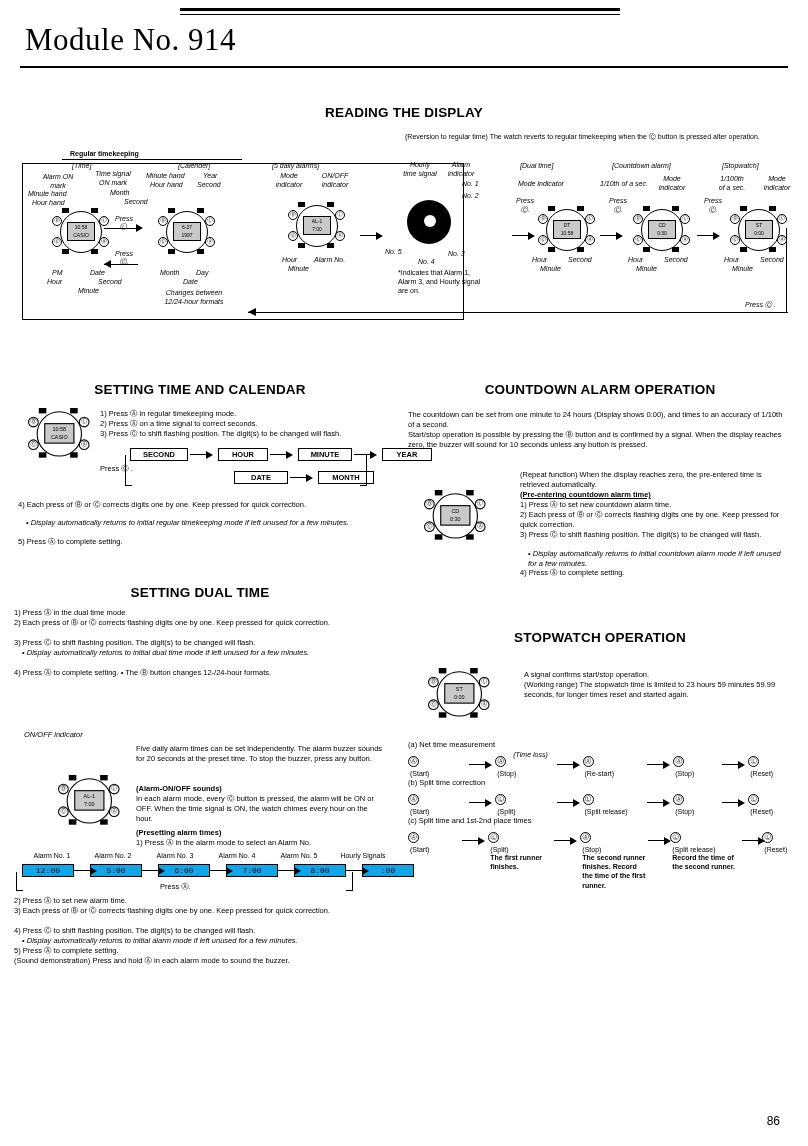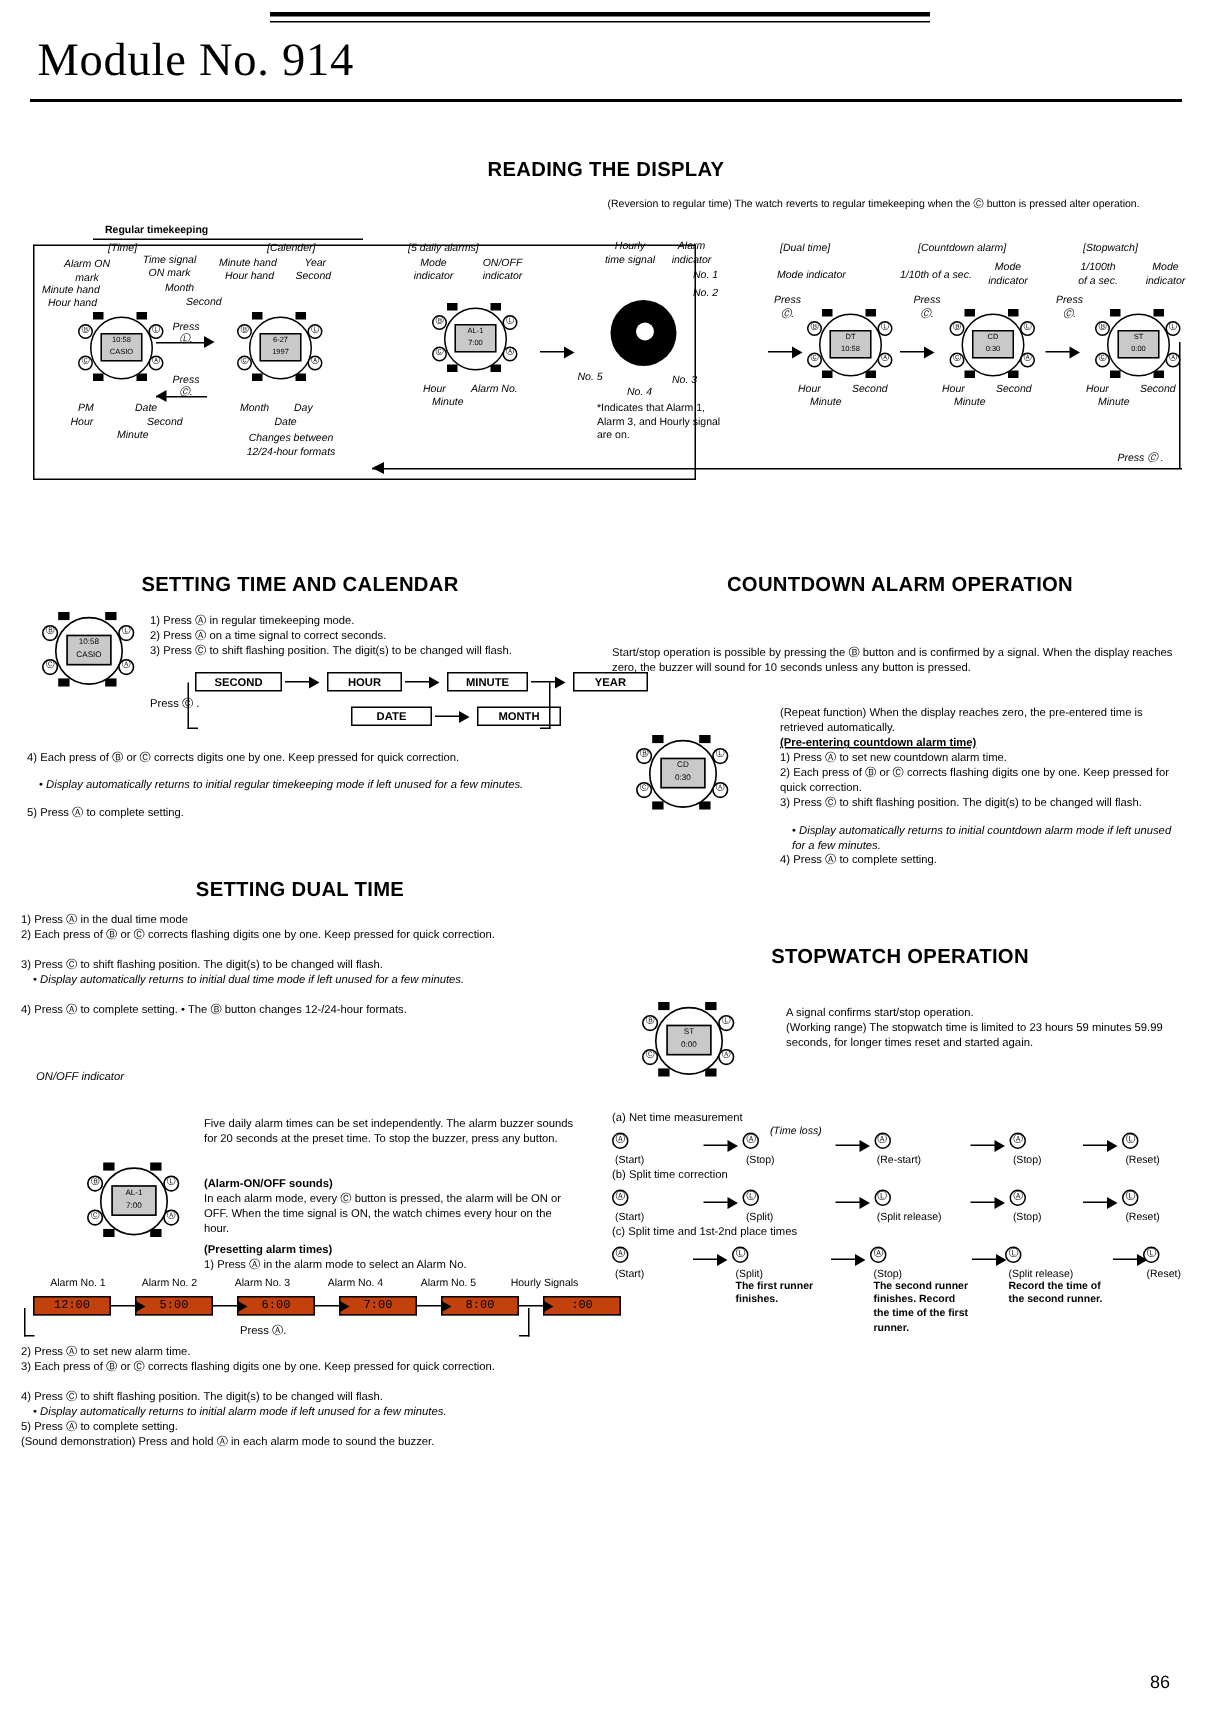--- a/index.html
+++ b/index.html
@@ -62,21 +62,21 @@
   .arrowR{position:relative;display:inline-block;width:26px;height:8px;}
   .arrowR:before{content:"";position:absolute;left:0;top:3px;width:18px;height:1.4px;background:#000;}
   .arrowR:after{content:"";position:absolute;left:16px;top:0px;border:4px solid transparent;border-left:7px solid #000;}
 
   .flowbox{
     border:1.4px solid #000;display:inline-block;padding:1px 0;text-align:center;
     font-size:7.5px;font-weight:bold;background:#fff;
   }
 
   .lcdcell{
-    border:1.3px solid #000;background:#c2410c;display:inline-block;
+    border:1.3px solid #000;background:#0ea5e9;display:inline-block;
     font-size:8px;text-align:center;padding:1px 2px;font-family:"Liberation Mono", monospace;
   }
 
   .circ{display:inline-block;border:1px solid #000;border-radius:50%;width:9px;height:9px;
     line-height:8px;text-align:center;font-size:6.5px;vertical-align:middle;}
 
   .lead{line-height:1.32;}
   .pagenum{position:absolute;right:28px;bottom:18px;font-size:12px;}
 </style>
 </head>
@@ -325,21 +325,21 @@
     <h2 class="sec">SETTING DUAL TIME</h2>
   </div>
   <div class="abs t75 lead" style="left:14px;top:608px;width:378px;">1) Press Ⓐ in the dual time mode</div>
   <div class="abs t75 lead" style="left:14px;top:618px;width:378px;">2) Each press of Ⓑ or Ⓒ corrects flashing digits one by one. Keep pressed for quick correction.</div>
   <div class="abs t75 lead" style="left:14px;top:638px;width:378px;">3) Press Ⓒ to shift flashing position. The digit(s) to be changed will flash.</div>
   <div class="abs t75 lead ital" style="left:22px;top:648px;width:370px;">
     <span style="font-style:normal;">• </span><span>Display automatically returns to initial dual time mode if left unused for a few minutes.</span>
   </div>
   <div class="abs t75 lead" style="left:14px;top:668px;width:378px;">4) Press Ⓐ to complete setting.  • The Ⓑ button changes 12-/24-hour formats.</div>
 
-  <div class="abs t75 ital" style="left:24px;top:713px;">ON/OFF indicator</div>
+  <div class="abs t75 ital" style="left:24px;top:730px;">ON/OFF indicator</div>
   <div class="abs" style="left:58px;top:775px;">
     <div class="watch" style="transform:scale(1.08);transform-origin:top left;">
       <div class="lug tl"></div>
         <div class="lug tr"></div>
         <div class="lug bl"></div>
         <div class="lug br"></div>
       <div class="body"></div>
       <div class="btn b1">Ⓑ</div>
       <div class="btn b2">Ⓒ</div>
       <div class="btn b3">Ⓛ</div>
@@ -384,20 +384,21 @@
   <div class="abs t75 lead" style="left:14px;top:926px;width:370px;">4) Press Ⓒ to shift flashing position. The digit(s) to be changed will flash.</div>
   <div class="abs t75 lead ital" style="left:22px;top:936px;width:362px;">
     <span style="font-style:normal;">• </span><span>Display automatically returns to initial alarm mode if left unused for a few minutes.</span>
   </div>
   <div class="abs t75 lead" style="left:14px;top:946px;width:370px;">5) Press Ⓐ to complete setting.</div>
   <div class="abs" style="left:405px;top:382px;width:390px;">
     <h2 class="sec">COUNTDOWN ALARM OPERATION</h2>
   </div>
 
   <div class="abs t75 lead" style="left:14px;top:956px;width:378px;">(Sound demonstration) Press and hold Ⓐ in each alarm mode to sound the buzzer.</div>
+  <div class="abs t75 lead" style="left:408px;top:410px;width:380px;">The countdown can be set from one minute to 24 hours (Display shows 0:00), and times to an accuracy of 1/10th of a second.</div>
   <div class="abs t75 lead" style="left:408px;top:430px;width:380px;">Start/stop operation is possible by pressing the Ⓑ button and is confirmed by a signal. When the display reaches zero, the buzzer will sound for 10 seconds unless any button is pressed.</div>
 
   <div class="abs" style="left:424px;top:490px;">
     <div class="watch" style="transform:scale(1.08);transform-origin:top left;">
       <div class="lug tl"></div>
         <div class="lug tr"></div>
         <div class="lug bl"></div>
         <div class="lug br"></div>
       <div class="body"></div>
       <div class="btn b1">Ⓑ</div>

